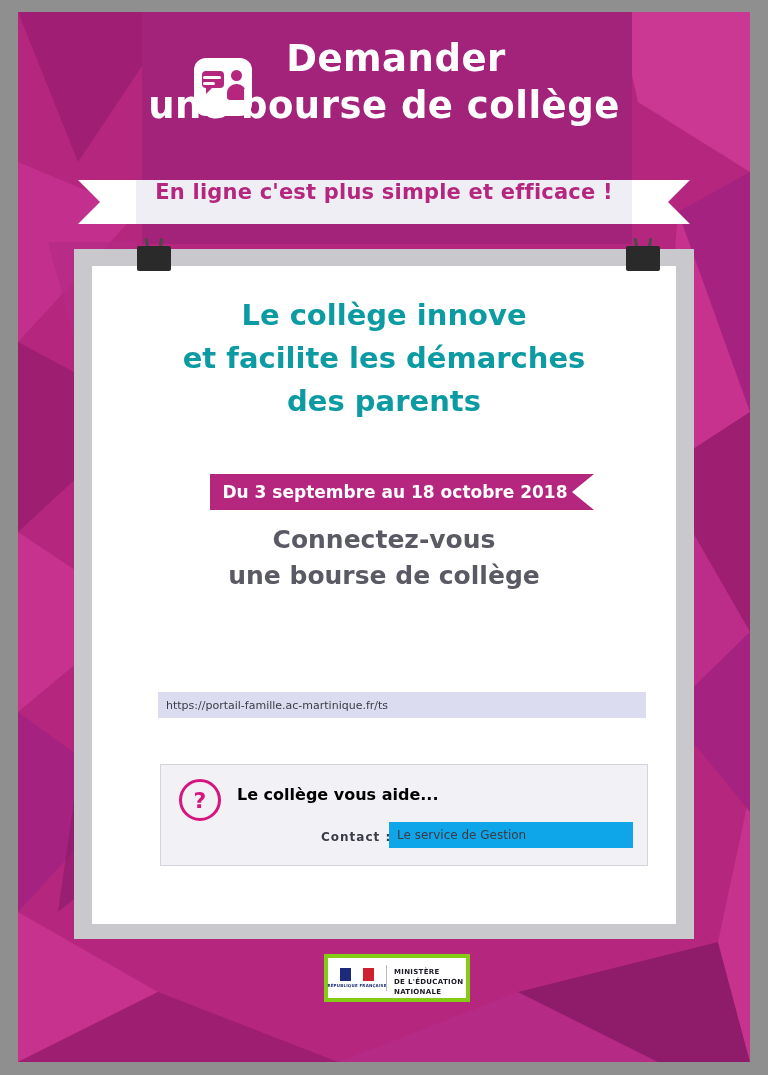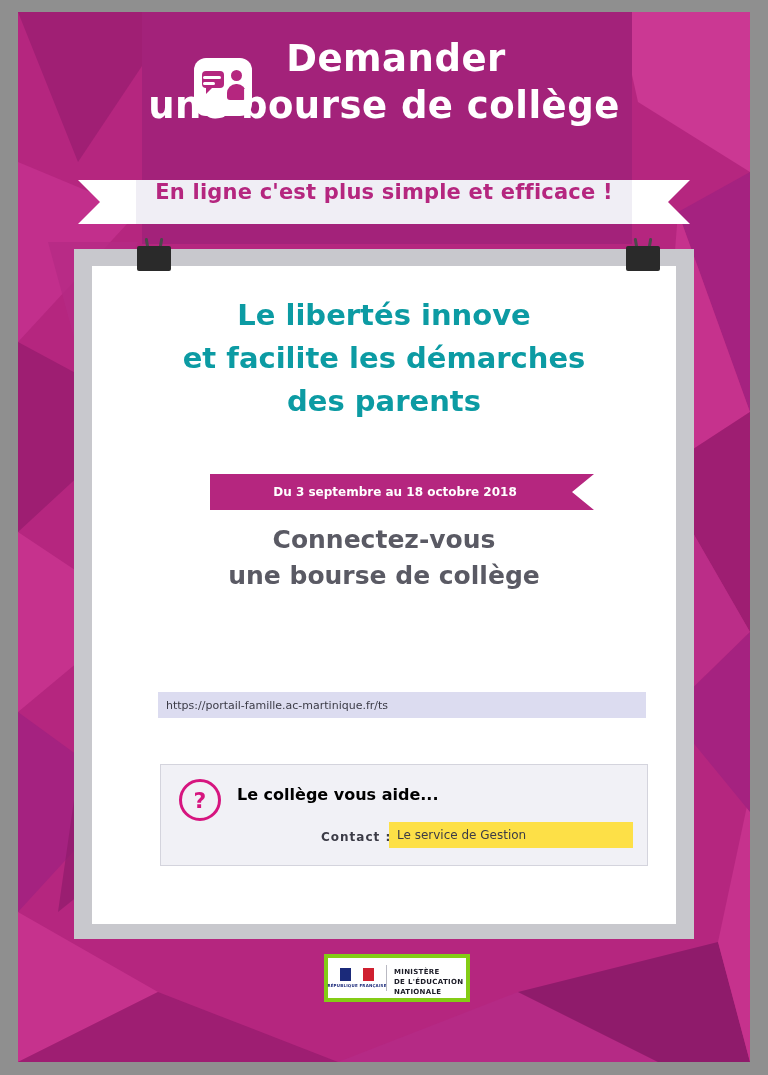--- a/index.html
+++ b/index.html
@@ -216,21 +216,21 @@
     width: 384px;
     height: 36px;
     background: #b5267f;
     clip-path: polygon(0 0, 384px 0, 362px 18px, 384px 36px, 0 36px, 0 0);
     display: flex;
     align-items: center;
     justify-content: center;
   }
   .date-banner span {
     color: #ffffff;
-    font-size: 12px;
+    font-size: 17px;
     font-weight: bold;
     padding-right: 14px;
   }
 
   .connect-block {
     position: absolute;
     left: 74px;
     top: 510px;
     width: 584px;
     text-align: center;
@@ -301,21 +301,21 @@
     font-weight: bold;
     color: #3b3b46;
     letter-spacing: 1px;
   }
   .contact-value {
     position: absolute;
     left: 228px;
     top: 57px;
     width: 244px;
     height: 26px;
-    background: #fde047;
+    background: #0ea5e9;
     display: flex;
     align-items: center;
   }
   .contact-value span {
     font-size: 12px;
     color: #3b3b46;
     padding-left: 8px;
   }
 
   
@@ -444,21 +444,21 @@
       <div class="arm-r"></div>
       <div class="body"></div>
   </div>
   <div class="clip right">
     <div class="arm-l"></div>
       <div class="arm-r"></div>
       <div class="body"></div>
   </div>
 
   <div class="headline">
-    <div>Le libertés innove</div>
+    <div>Le collège innove</div>
     <div>et facilite les démarches</div>
     <div>des parents</div>
   </div>
 
   <div class="date-banner">
     <span>Du 3 septembre au 18 octobre 2018</span>
   </div>
 
   <div class="connect-block">
     <div>Connectez-vous</div>

